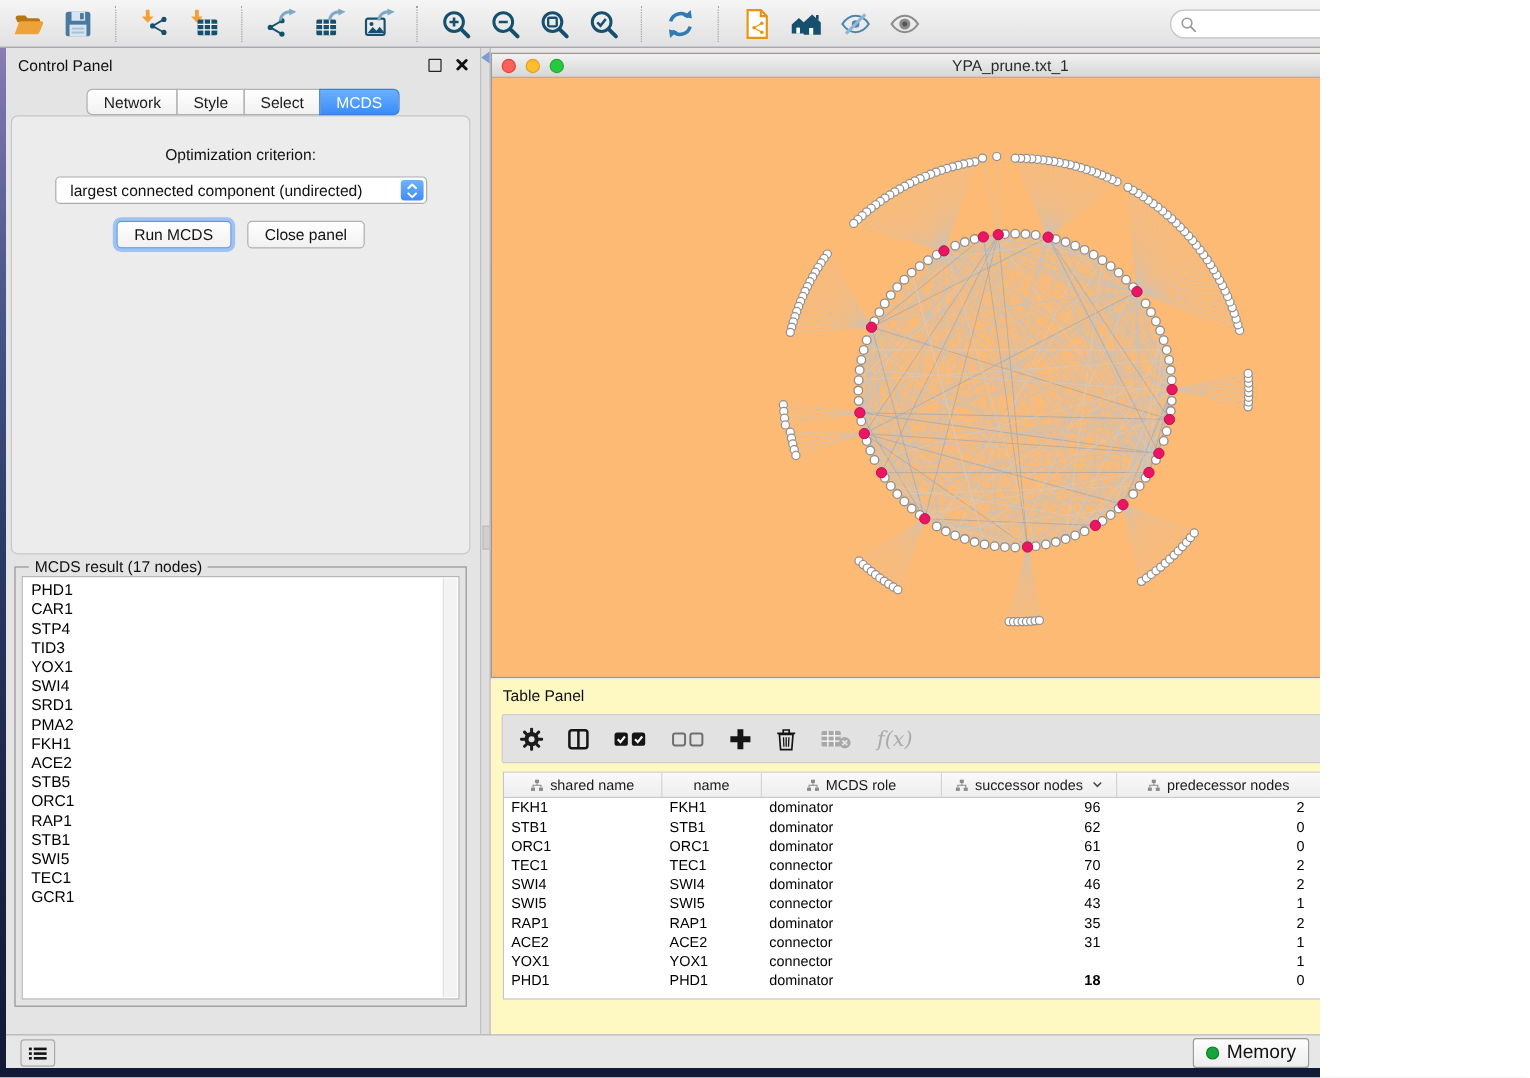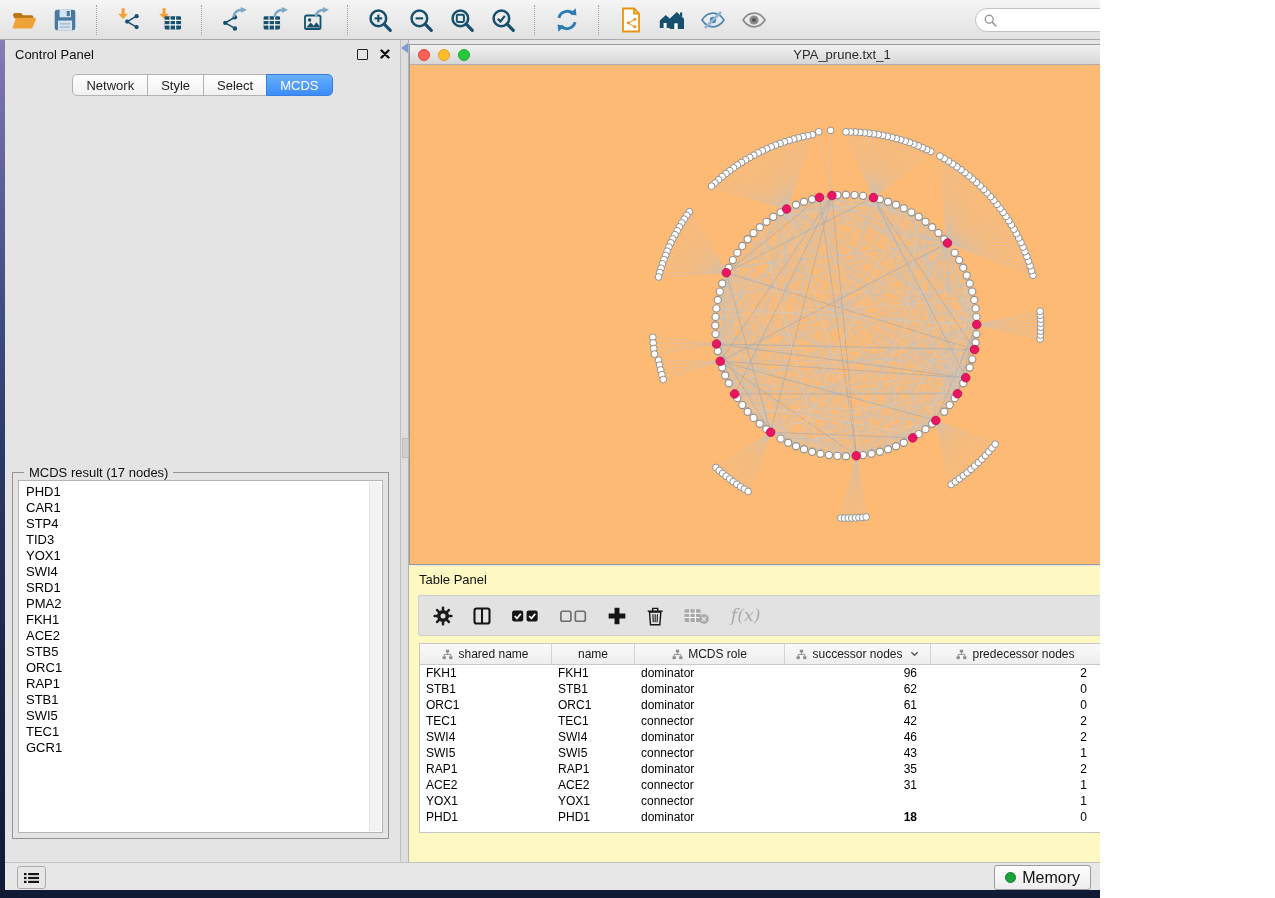--- a/index.html
+++ b/index.html
@@ -290,20 +290,38 @@
             </svg>
           </span>
       </span>
     </div>
     <div class="cp-tabs seg" id="cp-tabs">
         <div class="tab">Network</div>
         <div class="tab">Style</div>
         <div class="tab">Select</div>
         <div class="tab sel">MCDS</div>
       </div>
+    <div class="cp-inner">
+      <div class="crit-label">Optimization criterion:</div>
+      <div class="select">
+        <span>largest connected component (undirected)</span>
+        <span class="stepper">
+          <svg viewBox="0 0 9 5">
+              <path d="M0.8 4.3L4.5 0.7l3.7 3.6" fill="none" stroke="#fff" stroke-width="1.6"></path>
+            </svg>
+          <svg viewBox="0 0 9 5">
+              <path d="M0.8 0.7l3.7 3.6 3.7-3.6" fill="none" stroke="#fff" stroke-width="1.6"></path>
+            </svg>
+        </span>
+      </div>
+      <div class="btn-row">
+        <button class="btn focused">Run MCDS</button>
+        <button class="btn">Close panel</button>
+      </div>
+    </div>
     <div class="group">
       <span class="legend">MCDS result (17 nodes)</span>
       <div class="listbox">
         <div class="items" id="mcds-list">
             <div class="list-item">PHD1</div>
             <div class="list-item">CAR1</div>
             <div class="list-item">STP4</div>
             <div class="list-item">TID3</div>
             <div class="list-item">YOX1</div>
             <div class="list-item">SWI4</div>
@@ -1227,21 +1245,21 @@
               <div class="td l" style="width: 132px;">ORC1</div>
               <div class="td l" style="width: 83px;">ORC1</div>
               <div class="td l" style="width: 150px;">dominator</div>
               <div class="td num" style="width: 146px;">61</div>
               <div class="td num" style="width: 170px;">0</div>
             </div>
             <div class="tr">
               <div class="td l" style="width: 132px;">TEC1</div>
               <div class="td l" style="width: 83px;">TEC1</div>
               <div class="td l" style="width: 150px;">connector</div>
-              <div class="td num" style="width: 146px;">42</div>
+              <div class="td num" style="width: 146px;">70</div>
               <div class="td num" style="width: 170px;">2</div>
             </div>
             <div class="tr">
               <div class="td l" style="width: 132px;">SWI4</div>
               <div class="td l" style="width: 83px;">SWI4</div>
               <div class="td l" style="width: 150px;">dominator</div>
               <div class="td num" style="width: 146px;">46</div>
               <div class="td num" style="width: 170px;">2</div>
             </div>
             <div class="tr">

